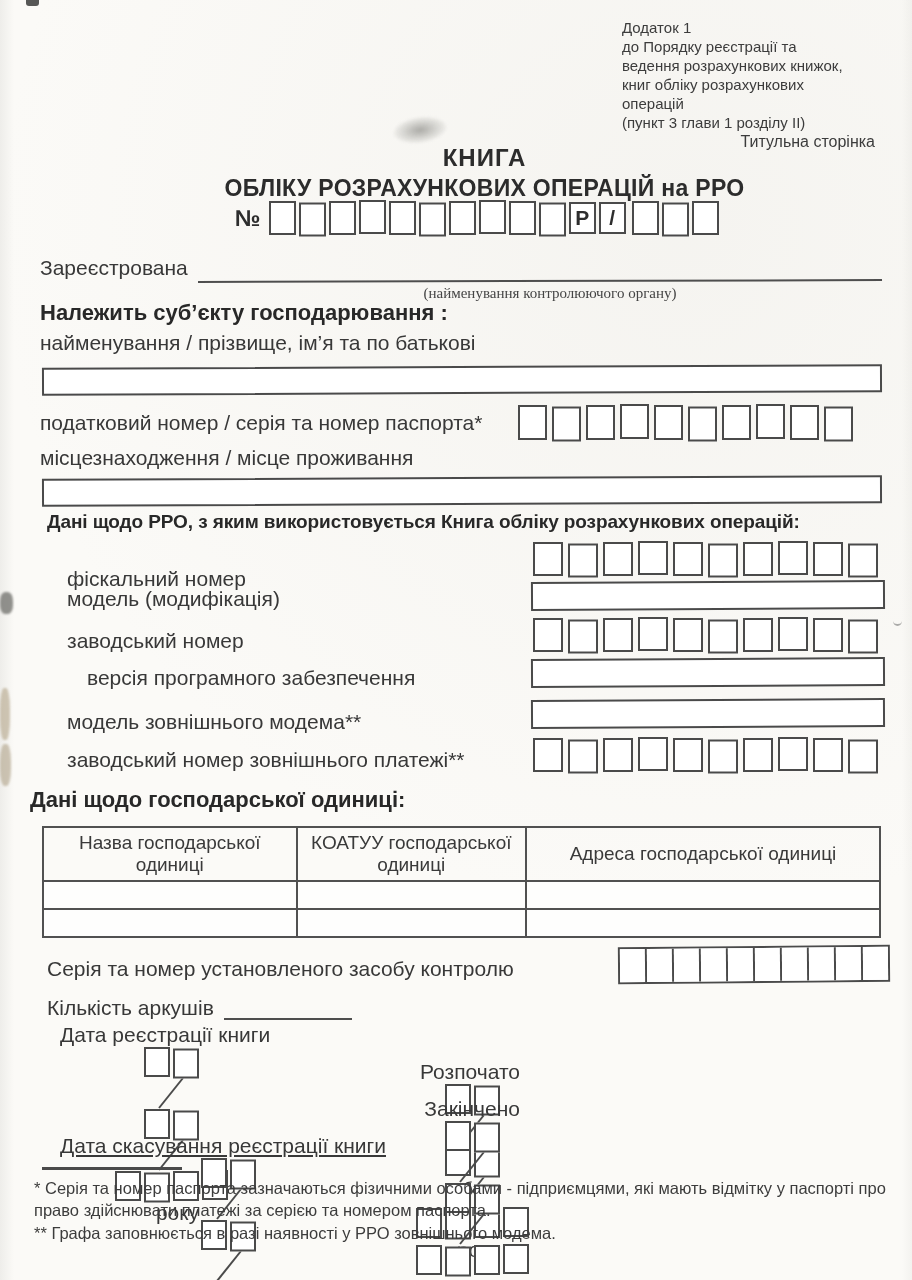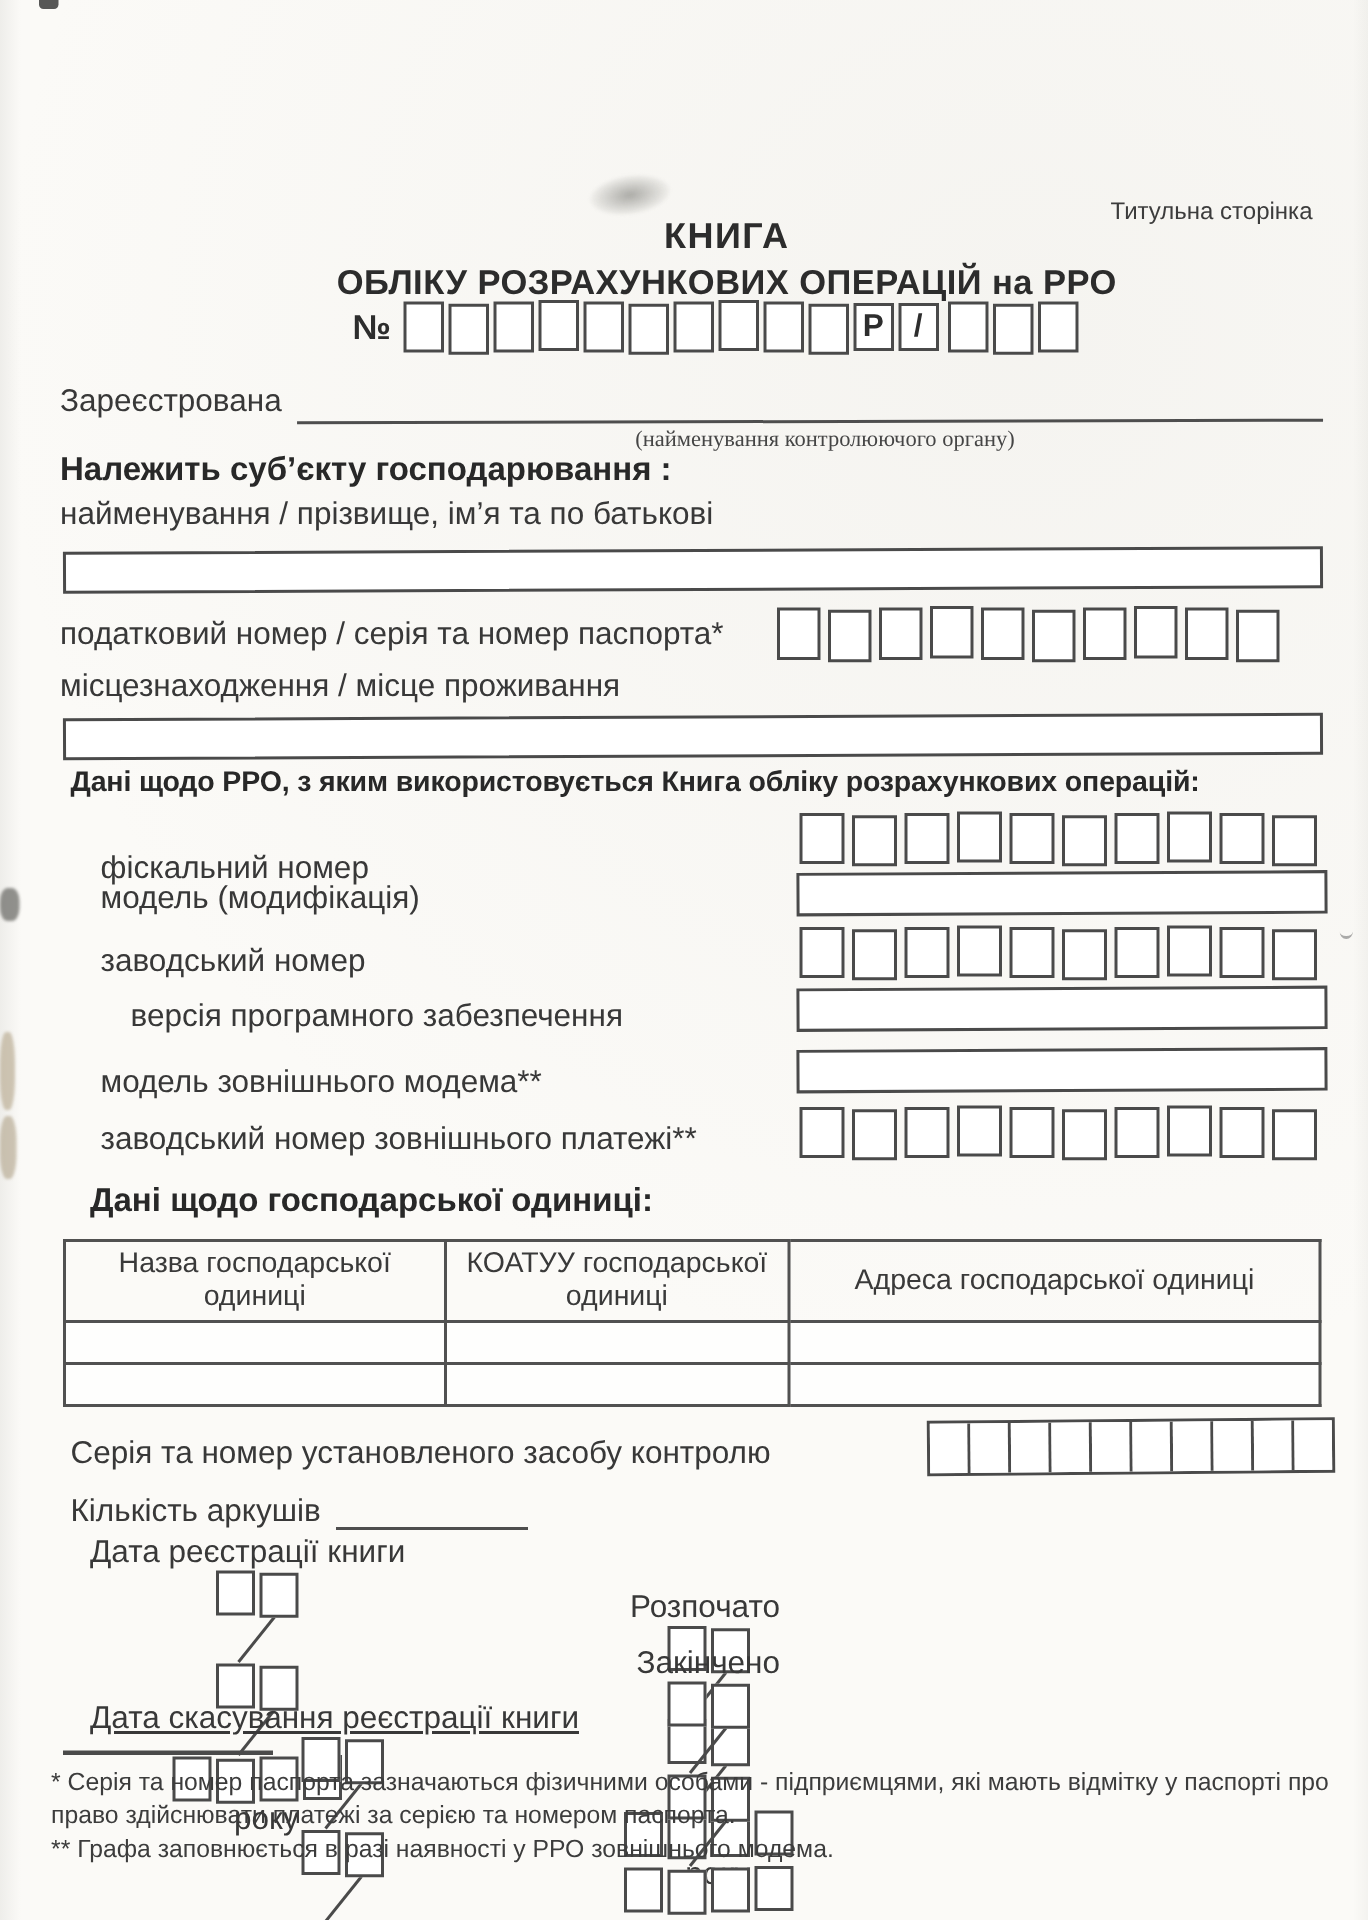--- a/index.html
+++ b/index.html
@@ -61,21 +61,21 @@
   .addr-label{left:40px;top:446px;font-size:21px;}
   .input2{top:477px;}
 
   
   .rro-heading{left:47px;top:511px;font-size:19px;letter-spacing:-.1px;}
   .rro-label{left:67px;font-size:21px;}
   .rro-cells{left:533px;}
   .line-box{left:531px;width:354px;height:29px;border:2px solid #4a4a4a;background:#fff;transform:rotate(-.3deg);}
 
   
-  .unit-heading{left:60px;top:787px;font-size:22px;}
+  .unit-heading{left:30px;top:787px;font-size:22px;}
   .unit-table{position:absolute;left:42px;top:826px;width:839px;border-collapse:collapse;table-layout:fixed;}
   .unit-table th,.unit-table td{border:2px solid #515151;padding:2px 8px;}
   .unit-table th{font-weight:normal;font-size:19px;text-align:center;vertical-align:middle;height:54px;color:#3a3a3a;}
   .unit-table td{height:28px;background:#fefefd;}
   .col1{width:30.3%;}.col2{width:27.4%;}.col3{width:42.3%;}
 
   
   .control-label{left:47px;top:957px;font-size:21px;}
   .strip{left:618px;top:946px;width:272px;height:37px;display:flex;border:2px solid #4a4a4a;background:#fff;transform:rotate(-.5deg);}
   .strip .cell{flex:1;width:auto;height:auto;border:none;border-right:2px solid #4a4a4a;transform:none;}
@@ -118,20 +118,28 @@
 
 <div class="page">
 
   <div class="artifact smudge"></div>
   <div class="artifact tl-mark"></div>
   <div class="artifact lm-a"></div>
   <div class="artifact lm-b"></div>
   <div class="artifact lm-c"></div>
   <div class="artifact rm-a"></div>
 
+  <div class="abs appendix">
+    <div>Додаток 1</div>
+    <div>до Порядку реєстрації та</div>
+    <div>ведення розрахункових книжок,</div>
+    <div>книг обліку розрахункових</div>
+    <div>операцій</div>
+    <div>(пункт 3 глави 1 розділу II)</div>
+  </div>
   <div class="abs page-type">Титульна сторінка</div>
 
   <div class="abs title-block">
     <div class="t1">КНИГА</div>
     <div class="t2">ОБЛІКУ РОЗРАХУНКОВИХ ОПЕРАЦІЙ на РРО</div>
   </div>
 
   <div class="abs num-row">
     <span class="num-label">№</span>
     <div class="cells">

